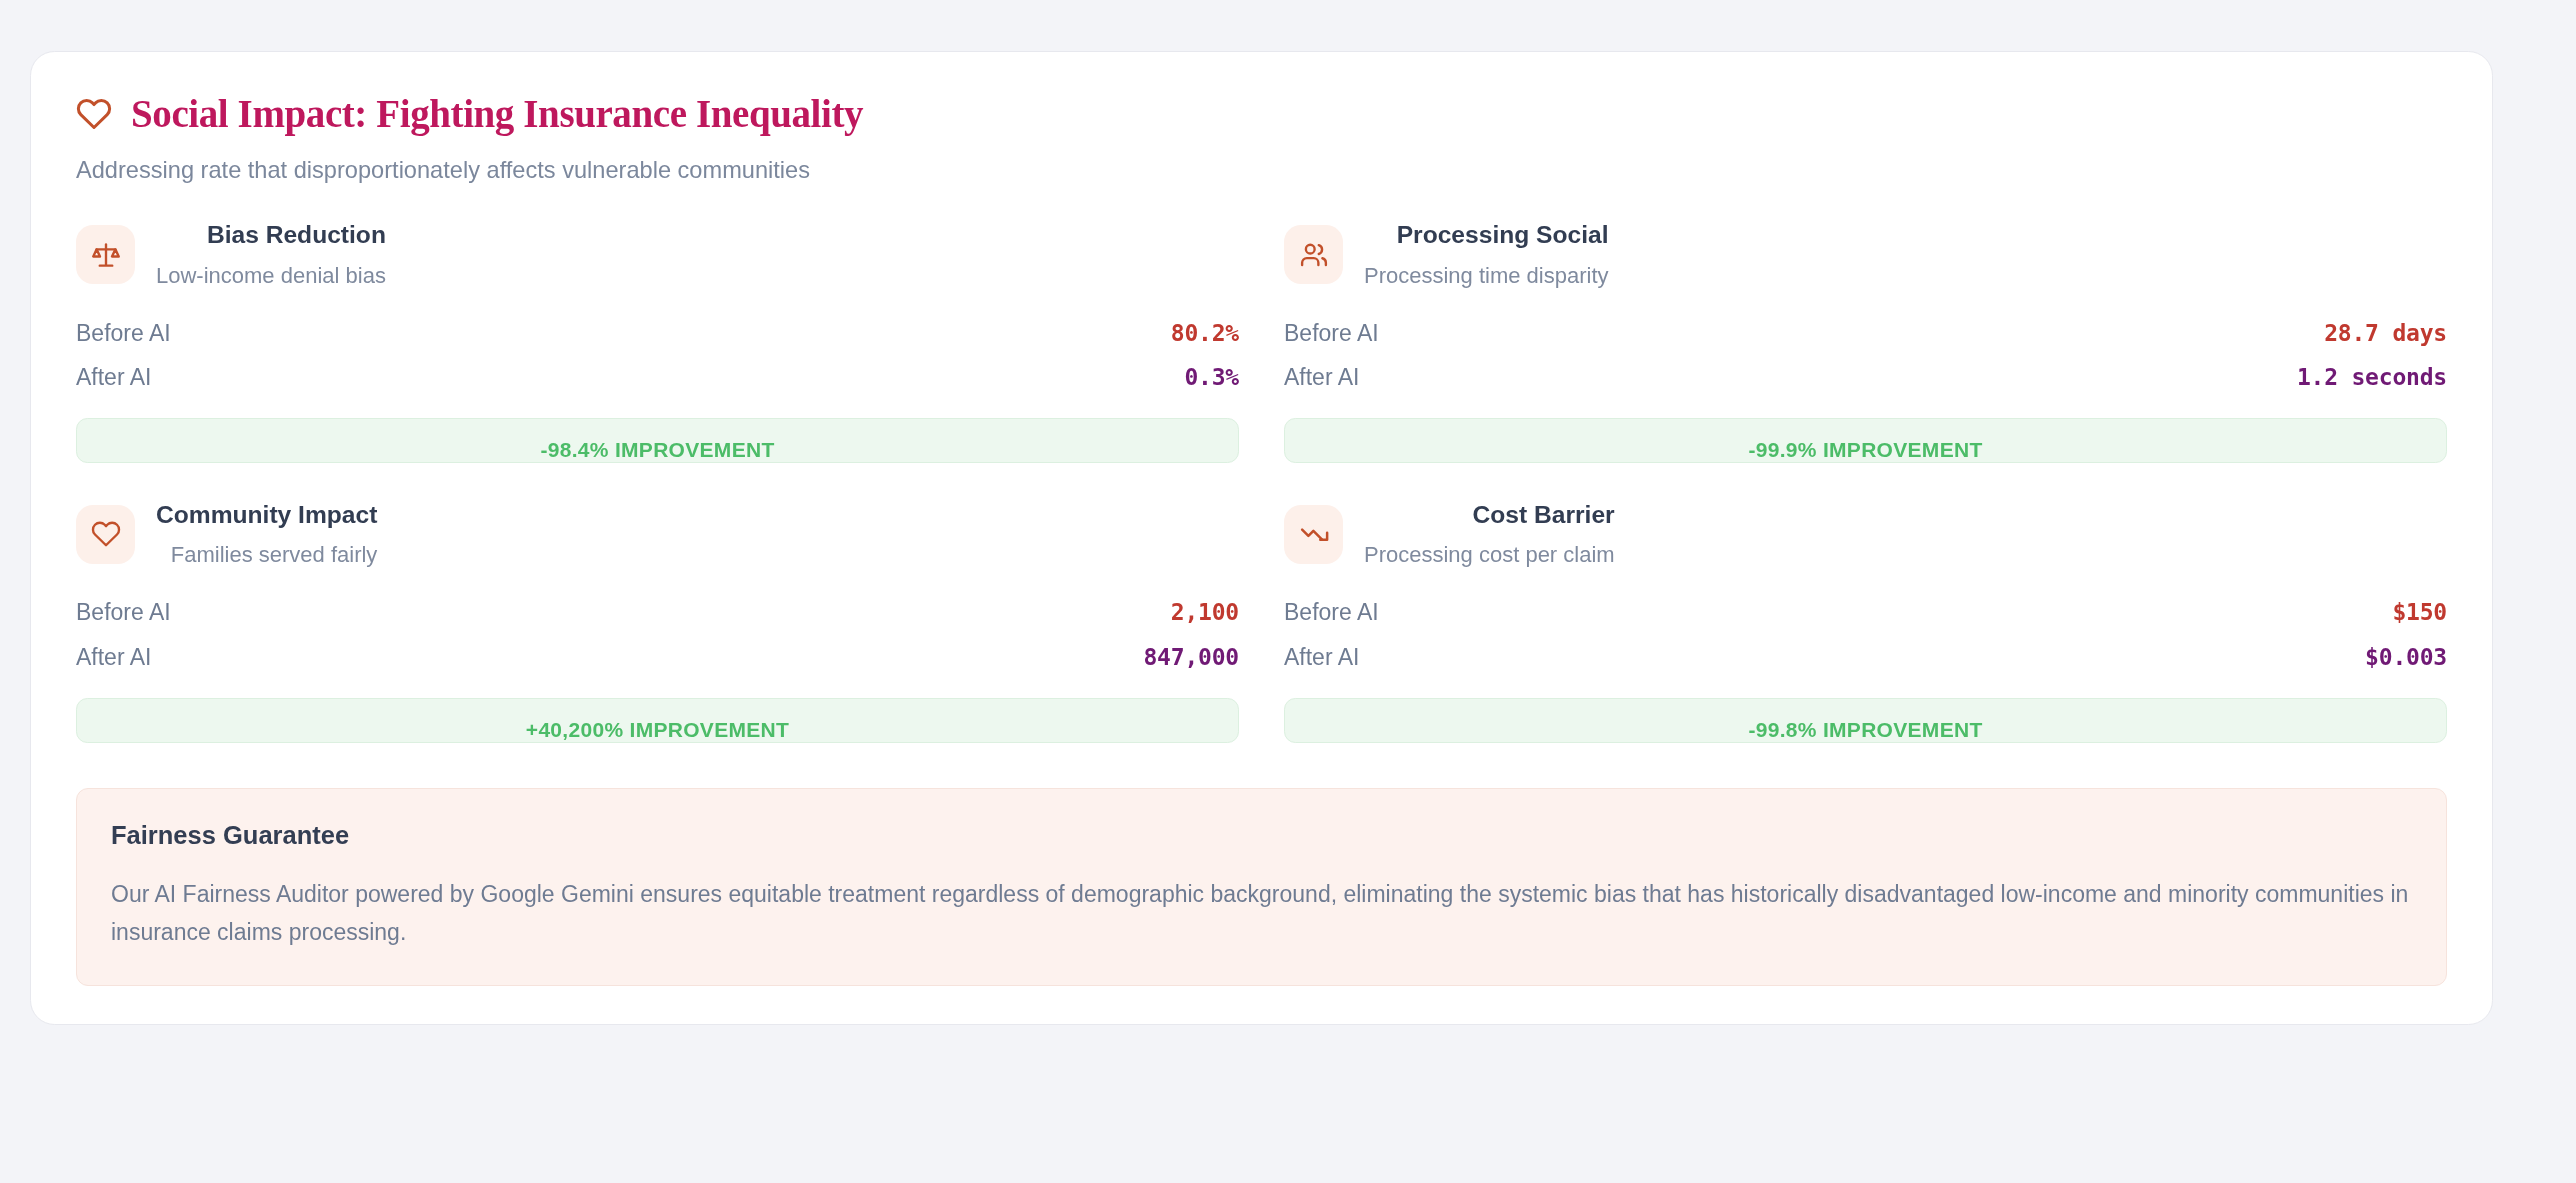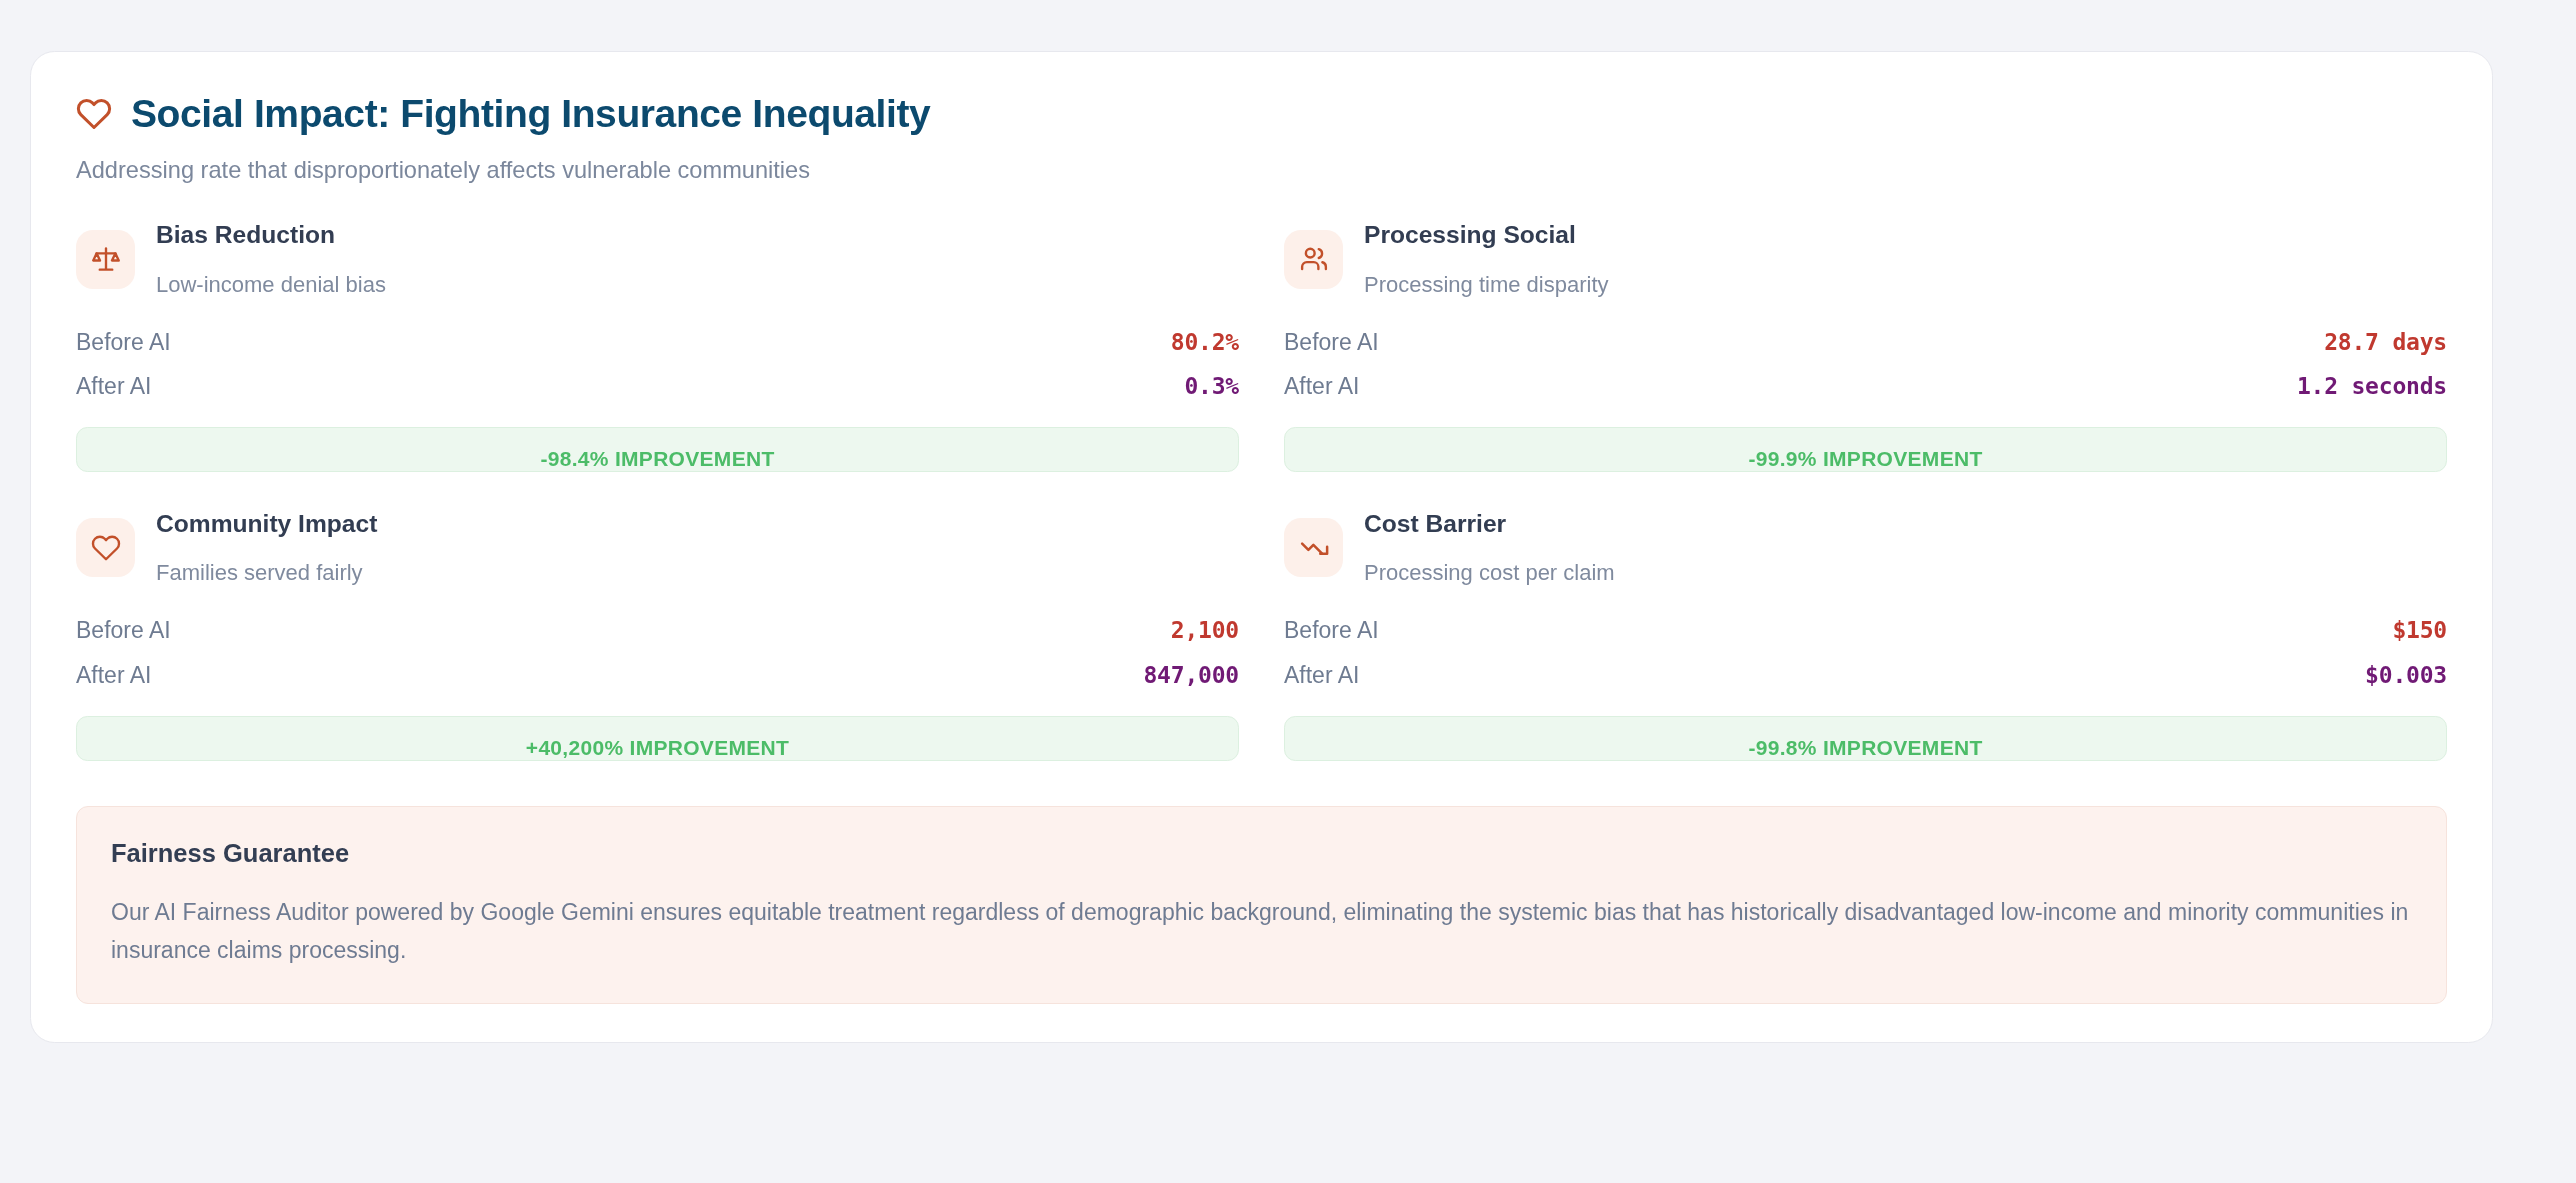--- a/index.html
+++ b/index.html
@@ -33,23 +33,24 @@
 
   .title-row {
     display: flex;
     align-items: center;
     gap: 19px;
   }
   .title-heart { width: 36px; height: 36px; flex: 0 0 36px; display:block; }
   .panel-title {
     font-size: 39px;
     font-weight: bold;
-    color: #0c4a6e;
+    color: #be185d;
     letter-spacing: -0.4px;
     line-height: 1.05;
+    font-family: Liberation Serif, serif;
   }
   .panel-subtitle {
     margin-top: 21px;
     font-size: 23.6px;
     color: #7b879c;
     line-height: 1.25;
   }
 
   
   .metrics-grid {
@@ -72,21 +73,21 @@
     width: 59px; height: 59px;
     flex: 0 0 59px;
     border-radius: 17px;
     background: #fdf0ea;
     display: flex;
     align-items: center;
     justify-content: center;
   }
   .metric-icon-wrap svg { width: 30px; height: 30px; display: block; }
 
-  .metric-titles { display: flex; flex-direction: column; gap: 22px; }
+  .metric-titles { display: flex; flex-direction: column; gap: 13px; align-items: flex-end; }
   .metric-label {
     font-size: 24.6px;
     font-weight: bold;
     color: #323d52;
     line-height: 1.15;
   }
   .metric-sub {
     font-size: 22px;
     color: #7f8a9e;
     line-height: 1.15;

